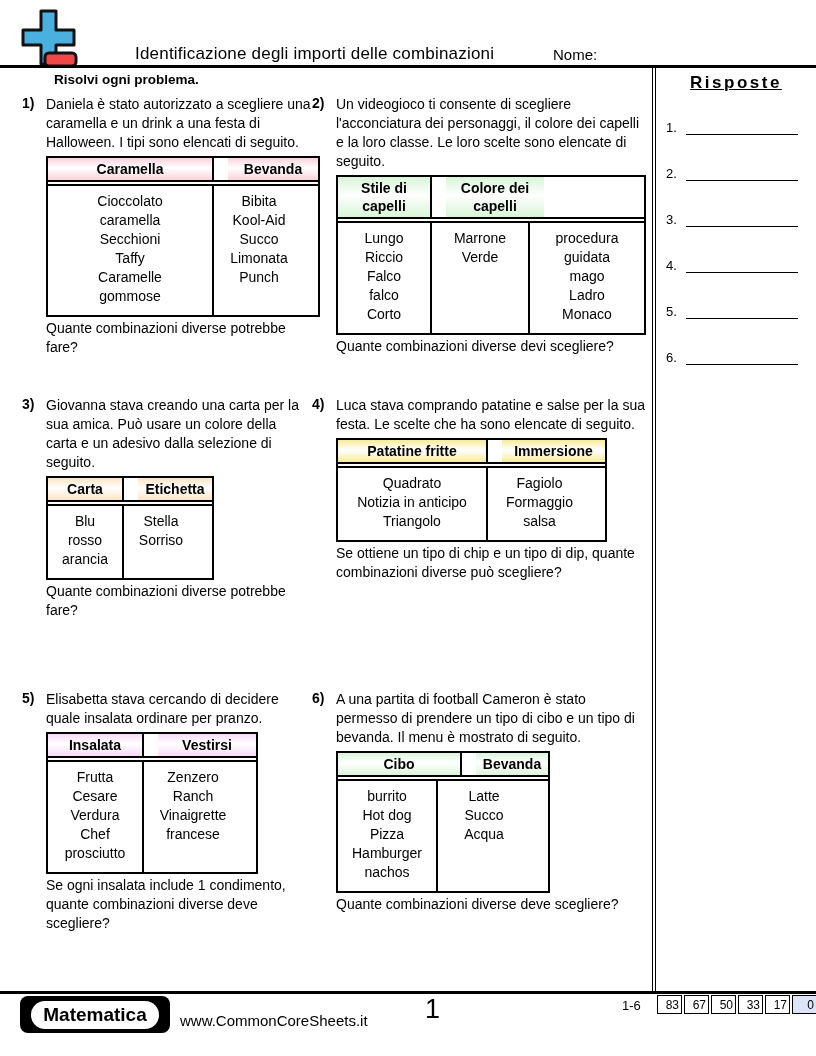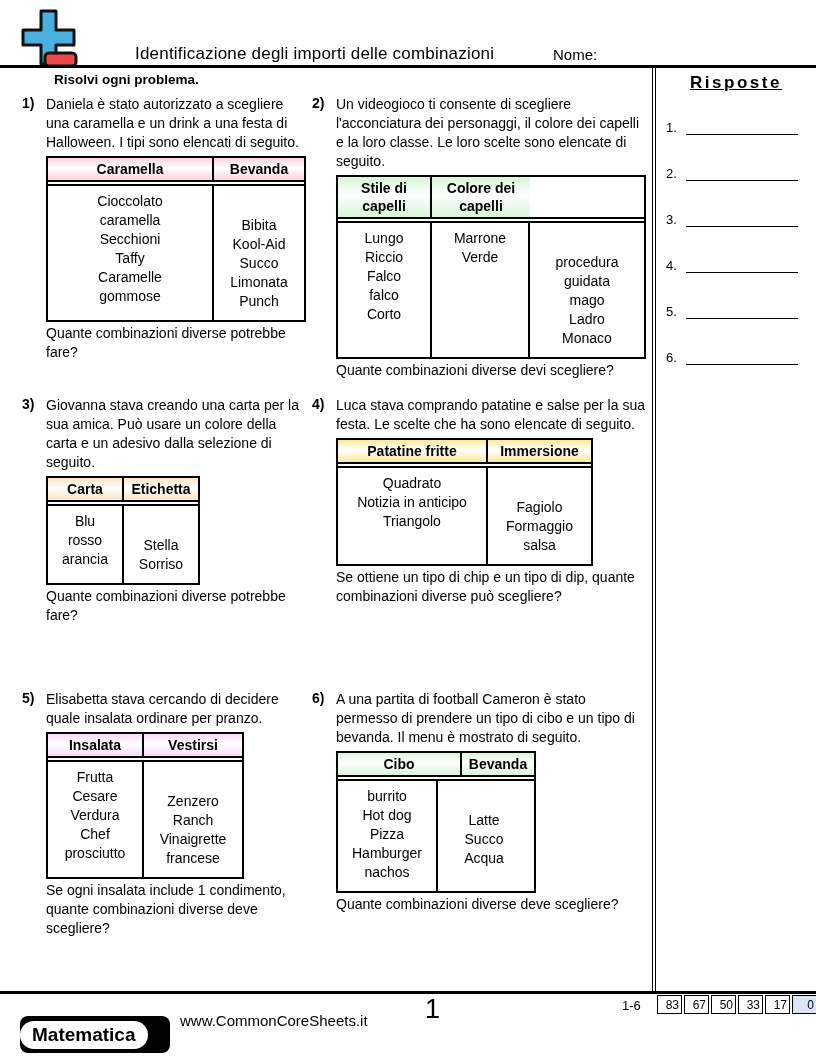--- a/index.html
+++ b/index.html
@@ -38,33 +38,33 @@
   .pquestion { font-size:14px; line-height:19px; margin-top:2px; }
 
   .ctable { display:inline-flex; flex-direction:column; border:2.5px solid #000; margin-top:4px; background:#fff; }
   .ctable-head { display:flex; border-bottom:2px solid #000; }
   .ctable-body { display:flex; border-top:2px solid #000; margin-top:2px; flex:1; }
   .ch {
     font-size:14px; font-weight:bold; text-align:center; padding:2px 3px;
     display:flex; align-items:center; justify-content:center; line-height:18px;
     border-right:2px solid #000;
   }
-  .ch:last-child { border-right:none; }
+  .ch:last-child { border-right:none;margin-left:14px; }
   .cc {
     font-size:14px; line-height:19px; text-align:center; padding:6px 3px 9px;
     border-right:2px solid #000;
   }
-  .cc:last-child { border-right:none;margin-top:24px; }
+  .cc:last-child { border-right:none; }
   .cell-item { white-space:pre-line; }
 
   
   .footer-rule { position:absolute; left:0; top:991px; width:816px; height:2.5px; background:#000; }
   .brand-badge {
     position:absolute; left:20px; top:996px; width:150px; height:37px;
-    background:#000; border-radius:8px; display:flex; align-items:center; justify-content:flex-start;margin-top:20px;
+    background:#000; border-radius:8px; display:flex; align-items:center; justify-content:center;
   }
   .brand-pill {
     background:#fff; border-radius:16px; padding:3px 12px;
     font-size:19px; font-weight:bold; color:#000; white-space:nowrap;
   }
   .website { position:absolute; left:180px; top:1012px; font-size:15px; }
   .page-number { position:absolute; left:425px; top:994px; font-size:27px; }
   .score-range { position:absolute; left:622px; top:998px; font-size:13px; }
   .score-row { position:absolute; left:657px; top:995px; display:flex; gap:2px; }
   .score-cell {

